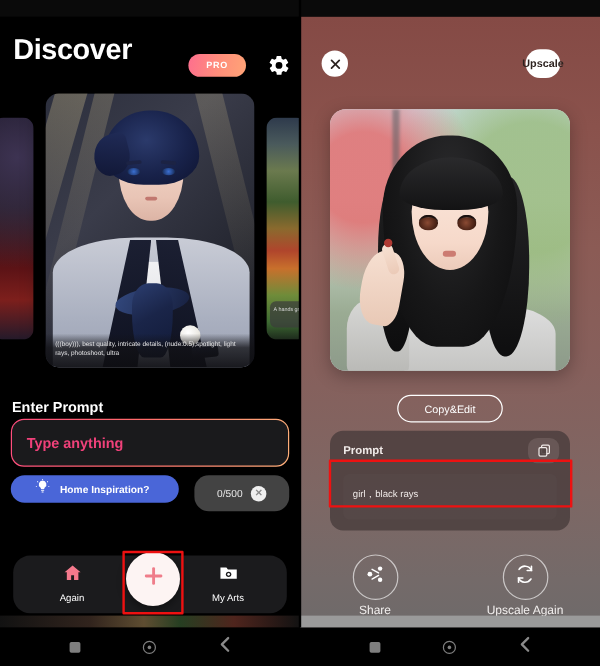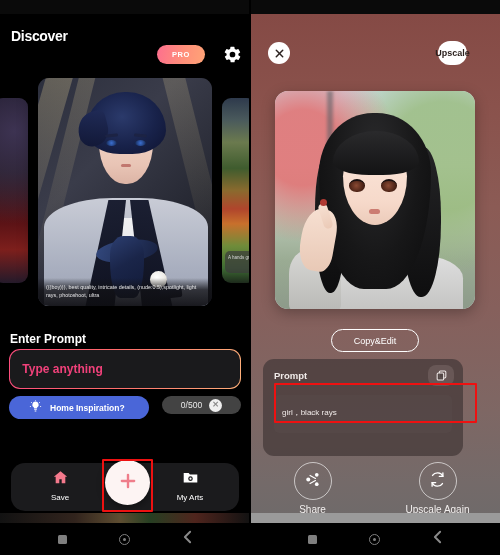--- a/index.html
+++ b/index.html
@@ -20,21 +20,21 @@
   .status-left {
     position: absolute; top: 0; left: 0; width: 250px; height: 14px;
     background: #0a0a0a;
   }
   .header-left {
     position: absolute; top: 14px; left: 0; width: 250px; height: 50px;
     background: #000;
   }
   .title-discover {
     position: absolute; left: 11px; top: 14px;
-    font-size: 14px; font-weight: bold; color: #fff; letter-spacing: -0.3px;
+    font-size: 24px; font-weight: bold; color: #fff; letter-spacing: -0.3px;
   }
   .pro-badge {
     position: absolute; left: 157px; top: 31px;
     width: 48px; height: 19px; border-radius: 10px;
     background: linear-gradient(100deg,#fd6f8e 0%, #ff8f7a 55%, #ffa477 100%);
     color: #fff; font-size: 7.5px; font-weight: bold; letter-spacing: 0.6px;
     display: flex; align-items: center; justify-content: center;
   }
   .gear-btn {
     position: absolute; left: 222px; top: 30px; width: 21px; height: 21px;
@@ -178,21 +178,21 @@
   }
   .prompt-placeholder { color: #f0417a; font-size: 12px; font-weight: bold; }
 
   .inspire-btn {
     position: absolute; left: 9px; top: 396px; width: 140px; height: 23px;
     border-radius: 12px; background: #4a66d8;
     display: flex; align-items: center; gap: 8px; padding-left: 20px;
   }
   .inspire-text { color: #fff; font-size: 8.5px; font-weight: bold; }
   .counter-pill {
-    position: absolute; left: 162px; top: 396px; width: 79px; height: 18px;
+    position: absolute; left: 162px; top: 396px; width: 79px; height: 30px;
     border-radius: 12px; background: rgba(160,160,160,.42);
     display: flex; align-items: center; justify-content: center; gap: 7px;
   }
   .counter-text { color: #e9e9e9; font-size: 8.5px; }
   .counter-x {
     width: 13px; height: 13px; border-radius: 50%; background: #efefef;
     display:flex; align-items:center; justify-content:center;
     color:#8a8a8a; font-size: 8px; font-weight: bold; line-height: 1;
   }
   .generate-btn {
@@ -334,21 +334,21 @@
     background: #b03a33; border-radius: 50%;
   }
 
   .copyedit-btn {
     position: absolute; left: 81px; top: 315px; width: 88px; height: 23px;
     border-radius: 12px; border: 1.2px solid #fff; background: transparent;
     display: flex; align-items: center; justify-content: center;
     color: #fff; font-size: 9px;
   }
   .prompt-card {
-    position: absolute; left: 13px; top: 345px; width: 200px; height: 97px;
+    position: absolute; left: 25px; top: 345px; width: 200px; height: 83px;
     border-radius: 11px; background: rgba(66,56,55,.72);
   }
   .prompt-card-title {
     position: absolute; left: 11px; top: 11px;
     color: #f0eae8; font-size: 9.5px; font-weight: bold;
   }
   .copy-icon-btn {
     position: absolute; right: 9px; top: 6px; width: 26px; height: 21px;
     border-radius: 8px; background: rgba(120,104,102,.55);
     display: flex; align-items: center; justify-content: center;
@@ -493,21 +493,21 @@
 
     <div class="left-behind-strip"></div>
 
     <div class="bottom-nav">
       <div class="nav-item home">
         <span>
           <svg width="17" height="17" viewBox="0 0 24 24" fill="#f4798c">
             <path d="M12 3.2 2.6 11h2.6v9.2h5.1v-5.6h3.4v5.6h5.1V11h2.6z"></path>
           </svg>
         </span>
-        <span class="nav-label">Save</span>
+        <span class="nav-label">Again</span>
       </div>
       <div class="nav-item arts">
         <span>
           <svg width="17" height="17" viewBox="0 0 24 24" fill="#ffffff">
             <path d="M2.4 5.6h7l1.8 2.2h10.4v11.1H2.4z"></path>
             <circle cx="12" cy="13.6" r="3.2" fill="#1b1b1d"></circle>
             <circle cx="12" cy="13.6" r="1.5" fill="#ffffff"></circle>
           </svg>
         </span>
         <span class="nav-label">My Arts</span>

